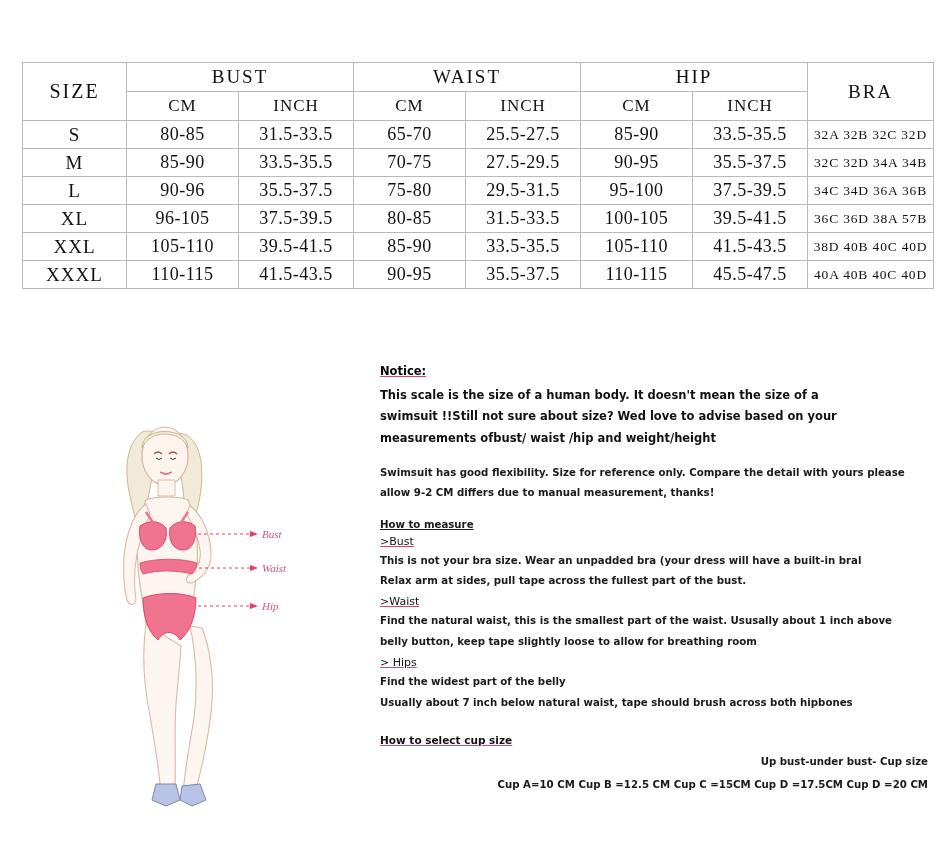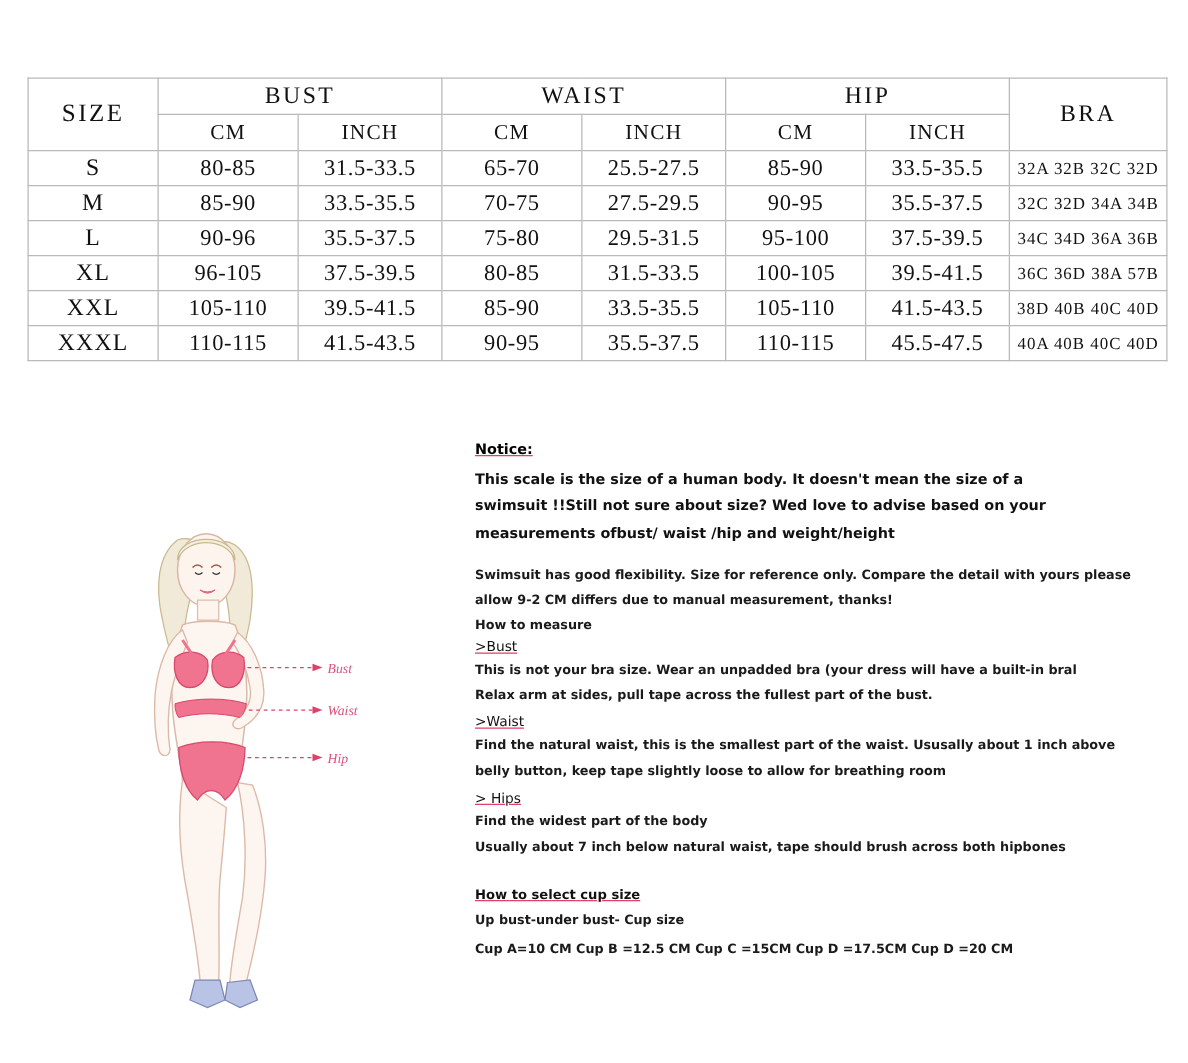--- a/index.html
+++ b/index.html
@@ -81,21 +81,21 @@
     top: 400px;
     width: 290px;
     height: 420px;
   }
   .figure-svg { display: block; }
 
   
   .notice {
     position: absolute;
     left: 380px;
-    top: 352px;
+    top: 364px;
     width: 548px;
     font-family: "DejaVu Sans", sans-serif;
     color: #111;
   }
   .notice-title {
     font-size: 11.5px;
     font-weight: bold;
     color: #000;
     text-decoration: underline;
     text-decoration-color: #e0406a;
@@ -111,21 +111,22 @@
     font-size: 10.2px;
     font-weight: bold;
     line-height: 1.95;
     color: #1a1a1a;
     margin-top: 14px;
   }
   .howto {
     font-size: 10.2px;
     font-weight: bold;
     color: #1a1a1a;
-    margin-top: 4px;
+    margin-top: 16px;
+    text-decoration: underline;
   }
   .sect-head {
     font-size: 11px;
     font-weight: normal;
     color: #111;
     margin-top: 4px;
     text-decoration: underline;
     text-decoration-color: #e0406a;
     display: inline-block;
   }
@@ -144,20 +145,21 @@
     text-decoration: underline;
     text-decoration-color: #e0406a;
     display: inline-block;
   }
   .cup-line {
     font-size: 10.2px;
     font-weight: bold;
     color: #1a1a1a;
     line-height: 1.9;
     margin-top: 4px;
+    text-align: right;
   }
   .callout-label {
     font-family: "Liberation Serif", serif;
     font-style: italic;
     font-size: 11px;
     fill: #d8547a;
   }
 </style>
 </head>
 <body>
@@ -333,21 +335,21 @@
   </div>
 
   <div>
     <div class="sect-head">&gt;Waist</div>
     <div class="sect-line">Find the natural waist, this is the smallest part of the waist. Ususally about 1 inch above</div>
     <div class="sect-line">belly button, keep tape slightly loose to allow for breathing room</div>
   </div>
 
   <div>
     <div class="sect-head">&gt; Hips</div>
-    <div class="sect-line">Find the widest part of the body</div>
+    <div class="sect-line">Find the widest part of the belly</div>
     <div class="sect-line">Usually about 7 inch below natural waist, tape should brush across both hipbones</div>
   </div>
 
   <div>
     <div class="cup-head">How to select cup size</div>
     <div class="cup-line">Up bust-under bust- Cup size</div>
     <div class="cup-line">Cup A=10 CM Cup B =12.5 CM Cup C =15CM Cup D =17.5CM Cup D =20 CM</div>
   </div>
 </div>
 

